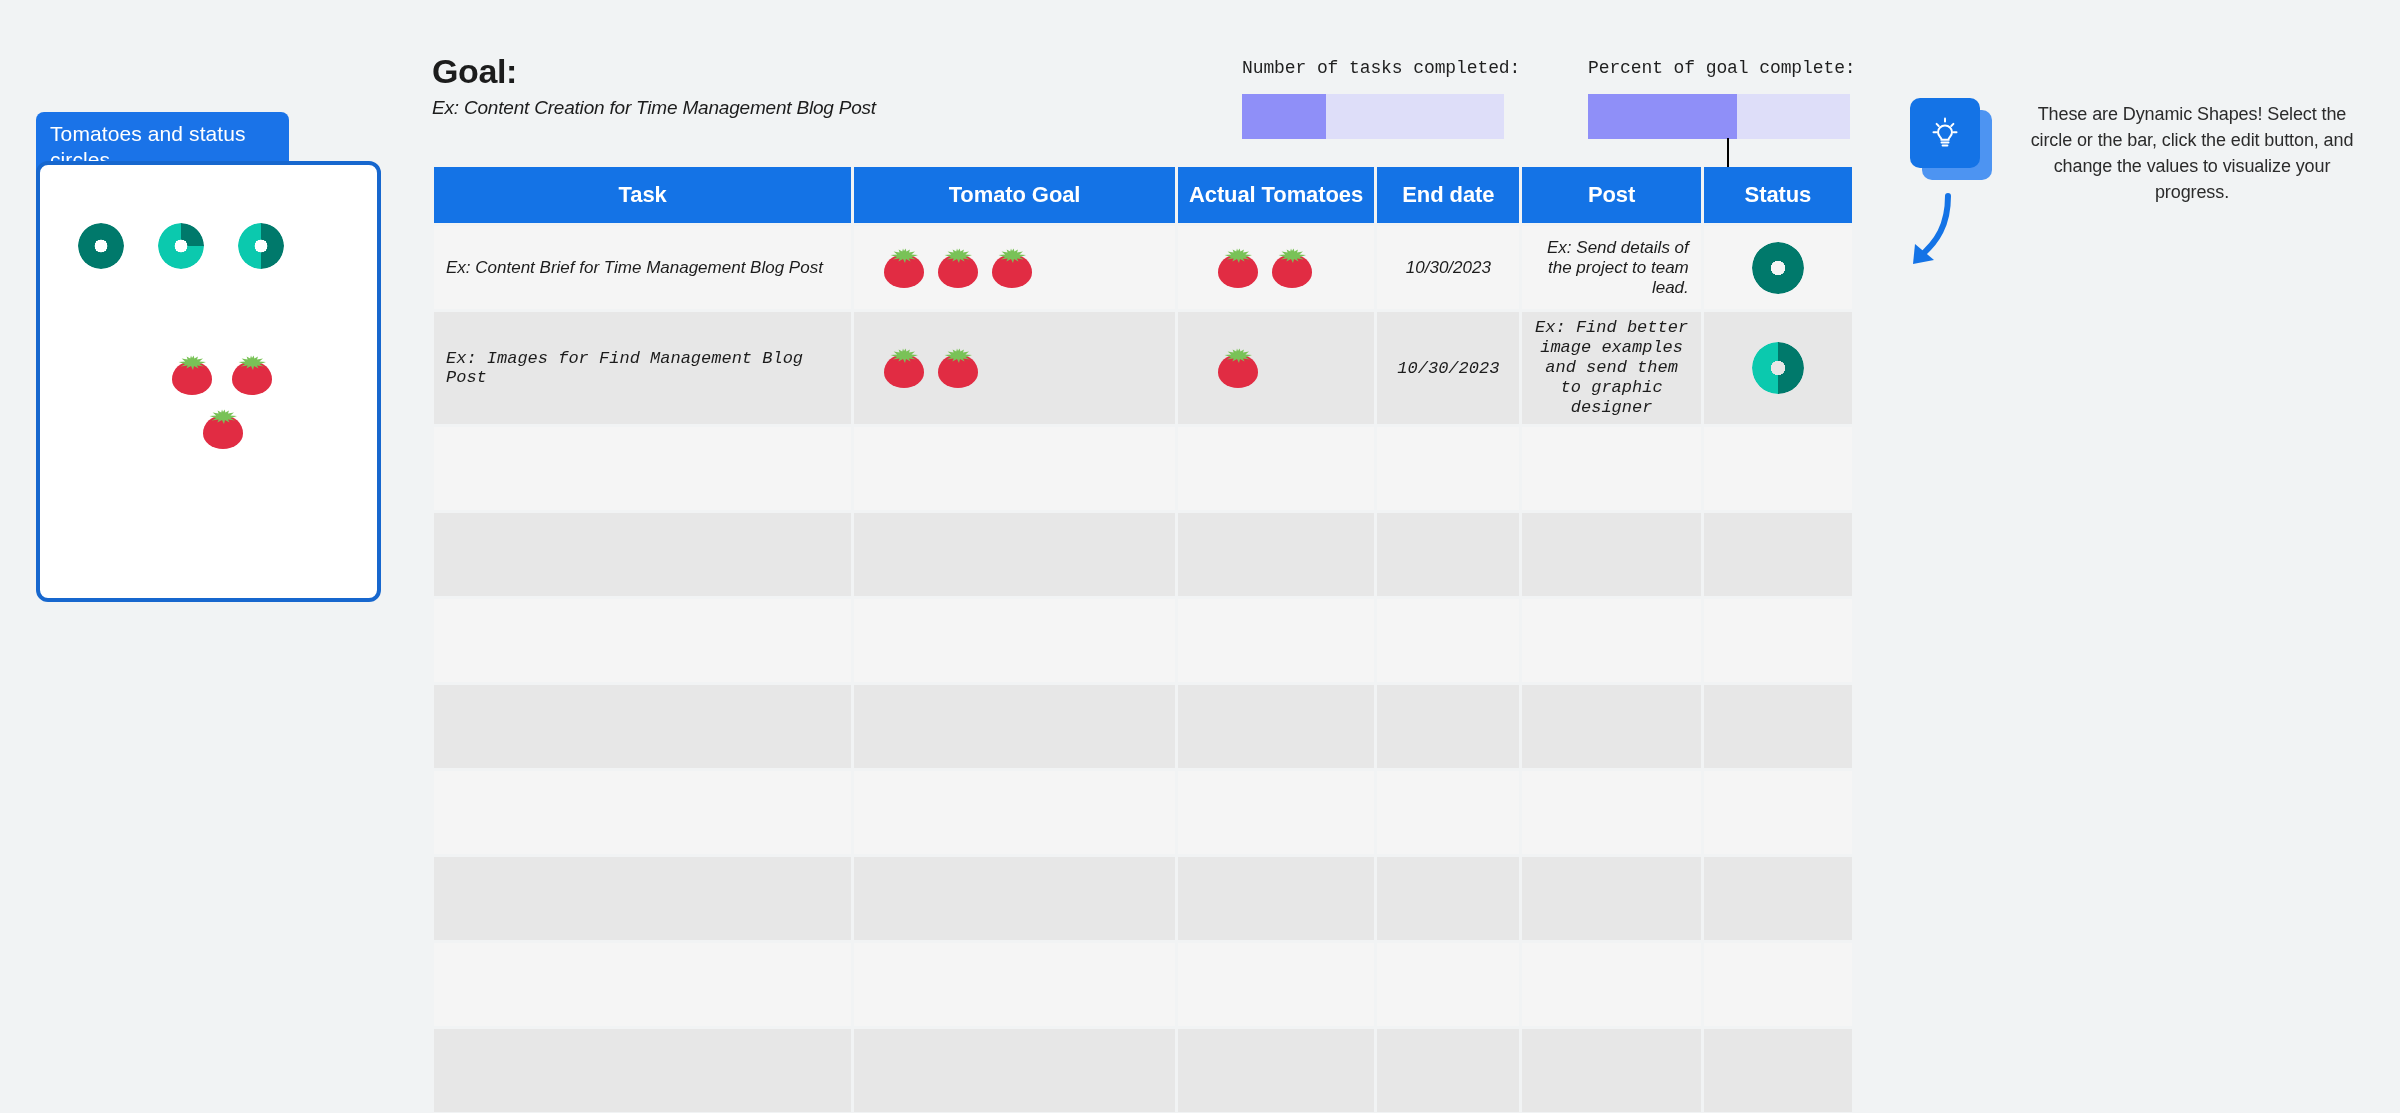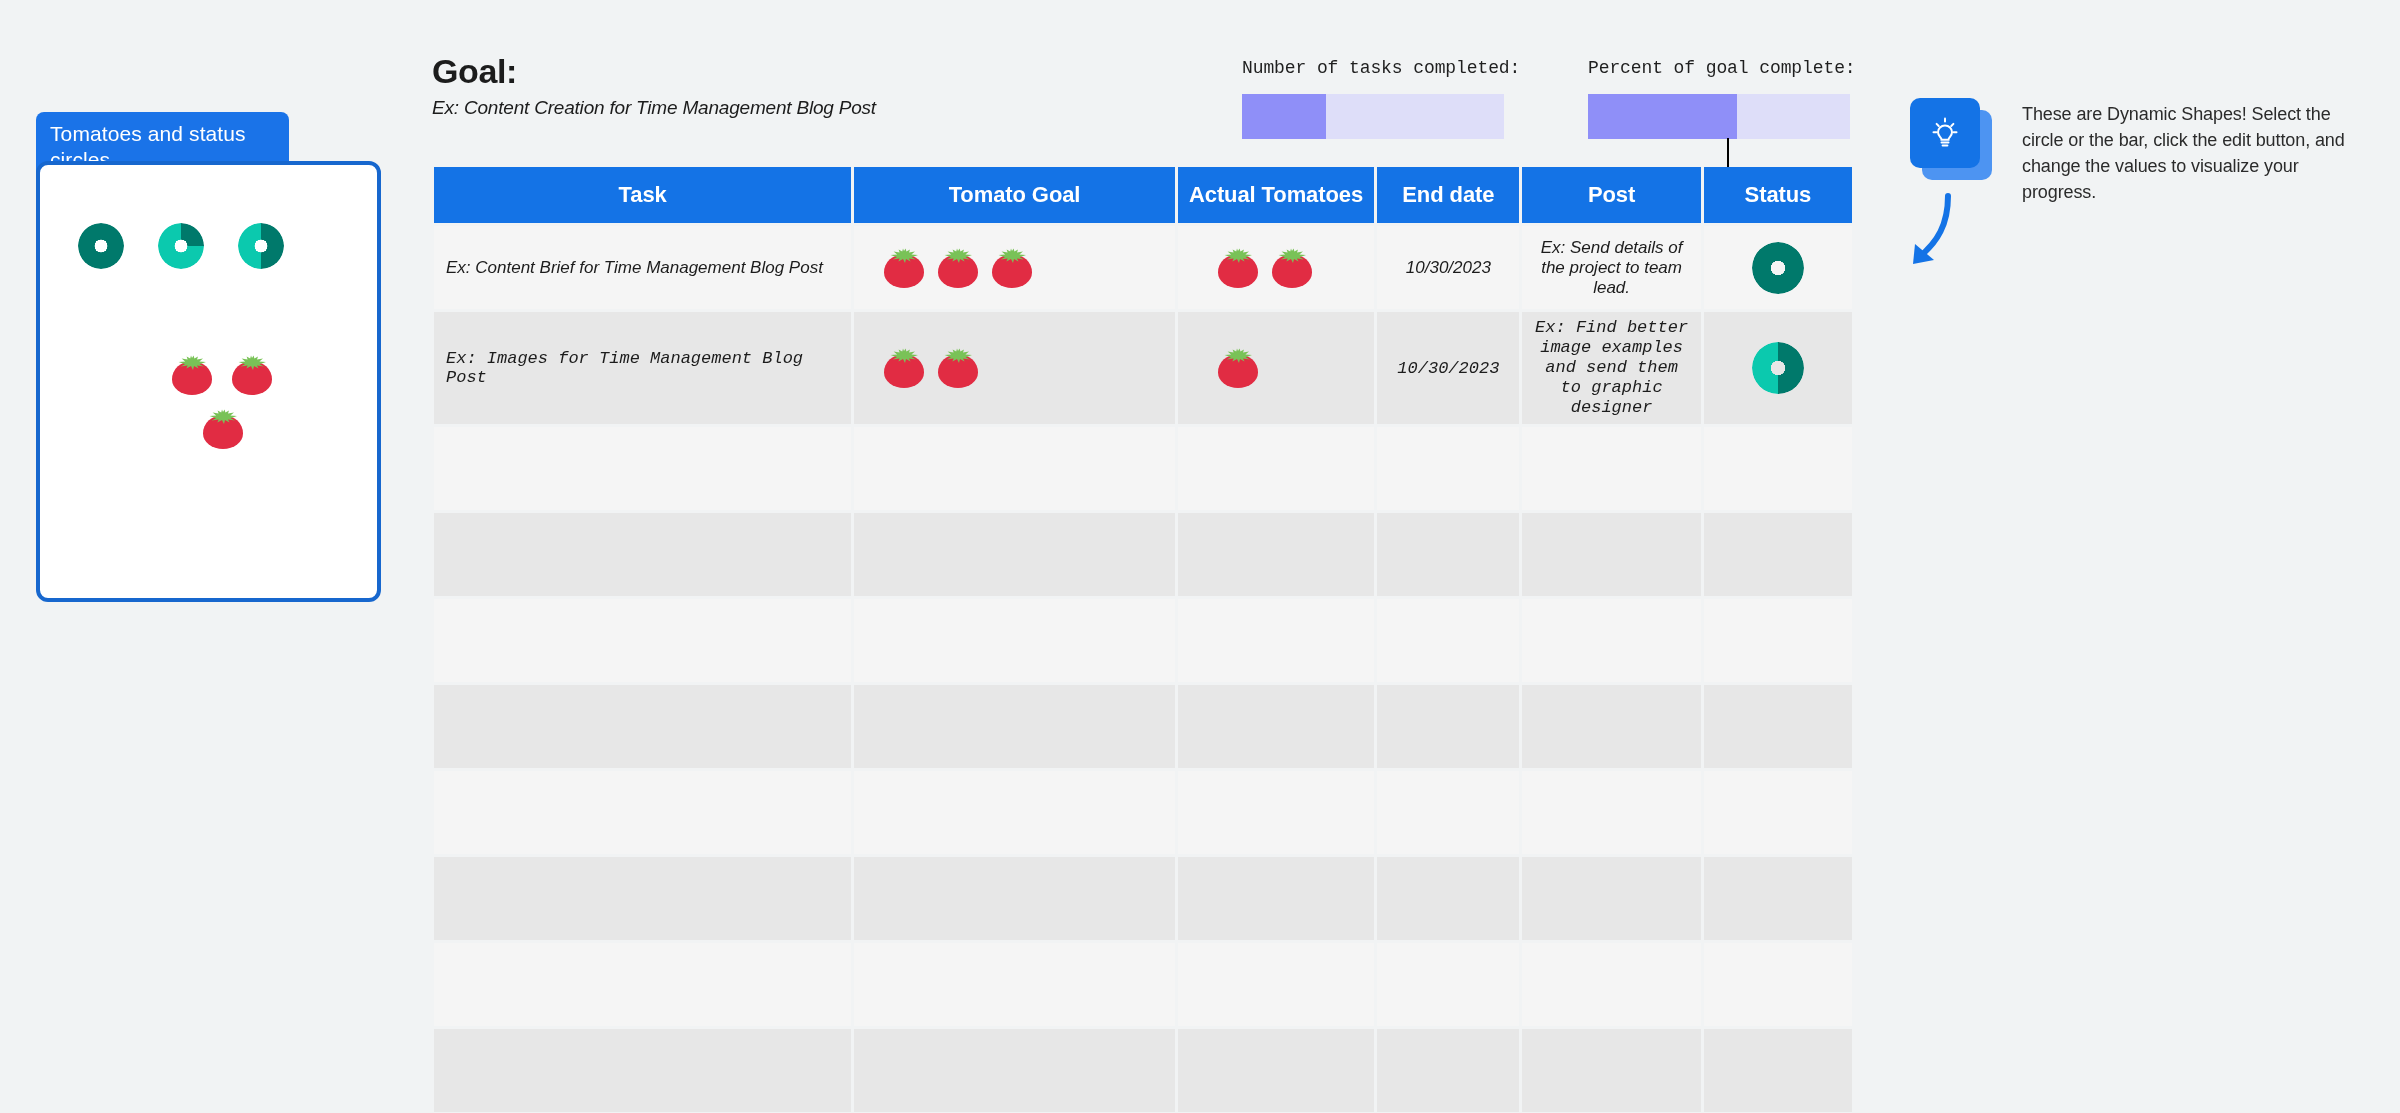--- a/index.html
+++ b/index.html
@@ -169,21 +169,21 @@
     padding: 6px 12px;
   }
   tr.odd td  { background: #F5F5F5; }
   tr.even td { background: #E7E7E7; font-family: Liberation Mono, monospace; }
 
   td.c-task   { text-align: left;   padding-left: 13px; }
   td.c-goal,
   td.c-actual { text-align: left;   padding-left: 0; }
   td.c-date   { text-align: center; font-size: 16px; }
   td.c-notes  { font-size: 16px; line-height: 20px; }
-  td.c-notes.align-left   { text-align: center; }
+  td.c-notes.align-left   { text-align: right; }
   td.c-notes.align-center { text-align: center; }
   td.c-status { text-align: center; padding: 0; }
 
   .cell-tomatoes {
     display: flex;
     align-items: center;
     gap: 14px;
     padding-left: 18px;
   }
   .cell-tomatoes.actual { padding-left: 28px; }
@@ -208,20 +208,21 @@
   }
   #callout-text {
     position: absolute;
     left: 112px;
     top: 3px;
     width: 340px;
     font-size: 18px;
     line-height: 26px;
     color: #2B2B2B;
     letter-spacing: -0.1px;
+    text-align: center;
   }
   #callout-arrow {
     position: absolute;
     left: -6px;
     top: 92px;
     width: 66px;
     height: 82px;
   }
 </style>
 </head>
@@ -358,21 +359,21 @@
         <td class="c-notes align-left">Ex: Send details of the project to team lead.</td>
         <td class="c-status">
           <div class="status-wrap">
             <div class="donut" style="width: 52px; height: 52px; background: rgb(0, 121, 107); mask: radial-gradient(circle, transparent 19.23%, rgb(0, 0, 0) 19.83%);">
               <div class="hole" style="width: 20px; height: 20px; background: transparent;"></div>
             </div>
           </div>
         </td>
       </tr>
       <tr class="even">
-        <td class="c-task">Ex: Images for Time Management Blog Post</td>
+        <td class="c-task">Ex: Images for Find Management Blog Post</td>
         <td class="c-goal">
           <div class="cell-tomatoes">
             <div class="tomato" style="width: 40px; height: 40px;">
               <div class="body" style="background: rgb(225, 44, 67);"></div>
               <div class="leaf"><svg viewBox="0 0 40 16" width="100%" height="100%" preserveAspectRatio="none">
                   <path d="M20 3 L21.6 0.5 L22.4 3.6 L26 1.4 L25 4.6 L31 3.4 L27.4 6.6 L34 7 L27.6 9.2 L32 11.6 L25 10.6 L26.6 13.6 L22 11 L21 15 L19 11 L14.4 13.6 L15.6 10.6 L8.6 11.6 L13 9.2 L6.6 7 L13.2 6.6 L9.6 3.4 L15.6 4.6 L14.6 1.4 L18.2 3.6 L19 0.5 Z" fill="#79C257"></path>
                 </svg></div>
             </div>
             <div class="tomato" style="width: 40px; height: 40px;">
               <div class="body" style="background: rgb(225, 44, 67);"></div>

